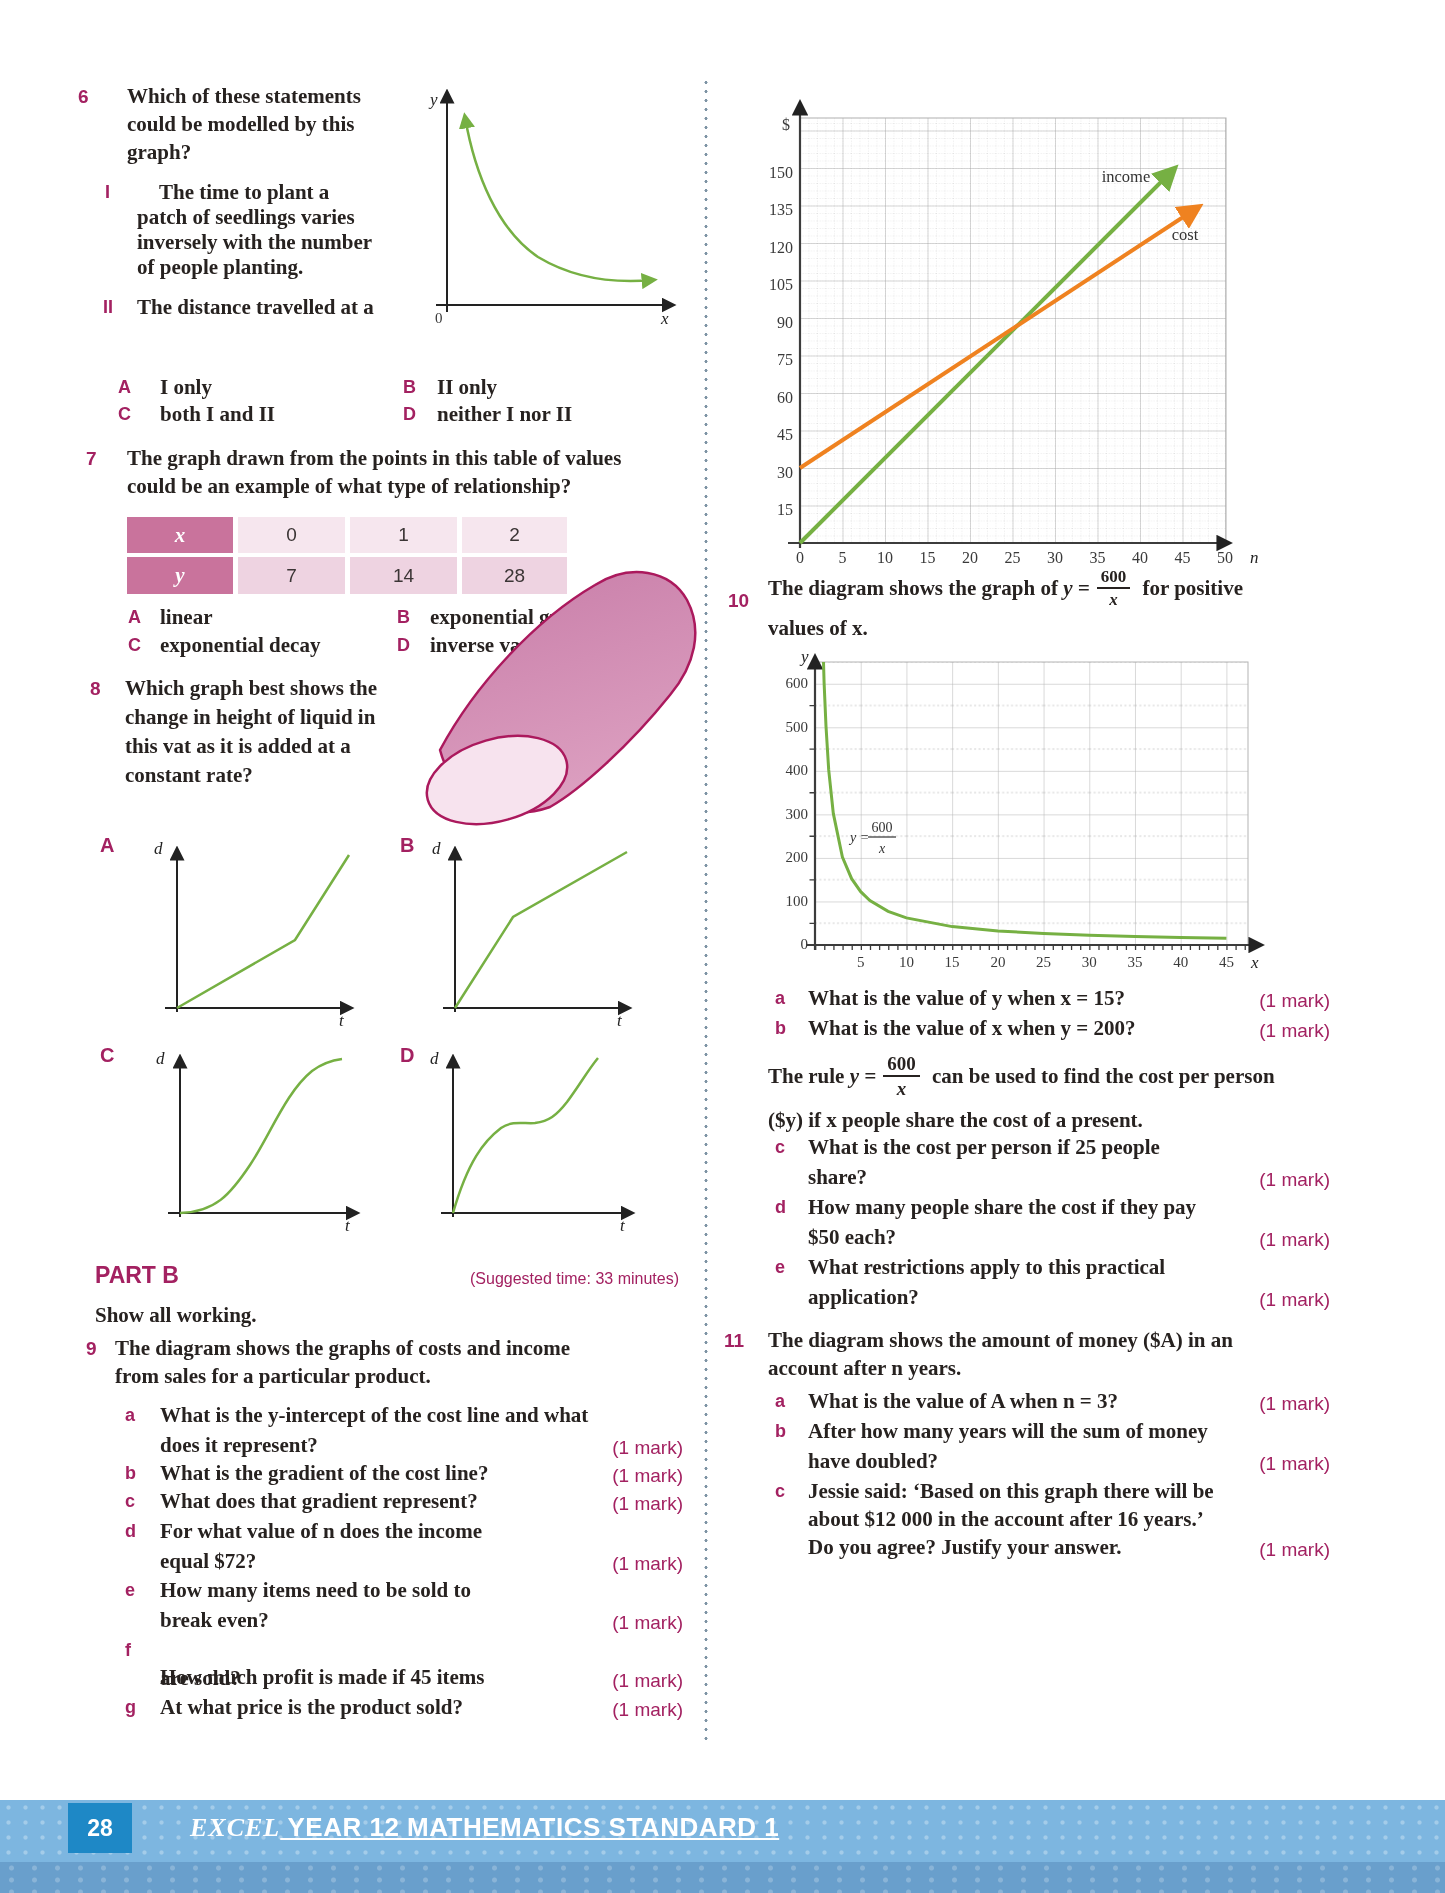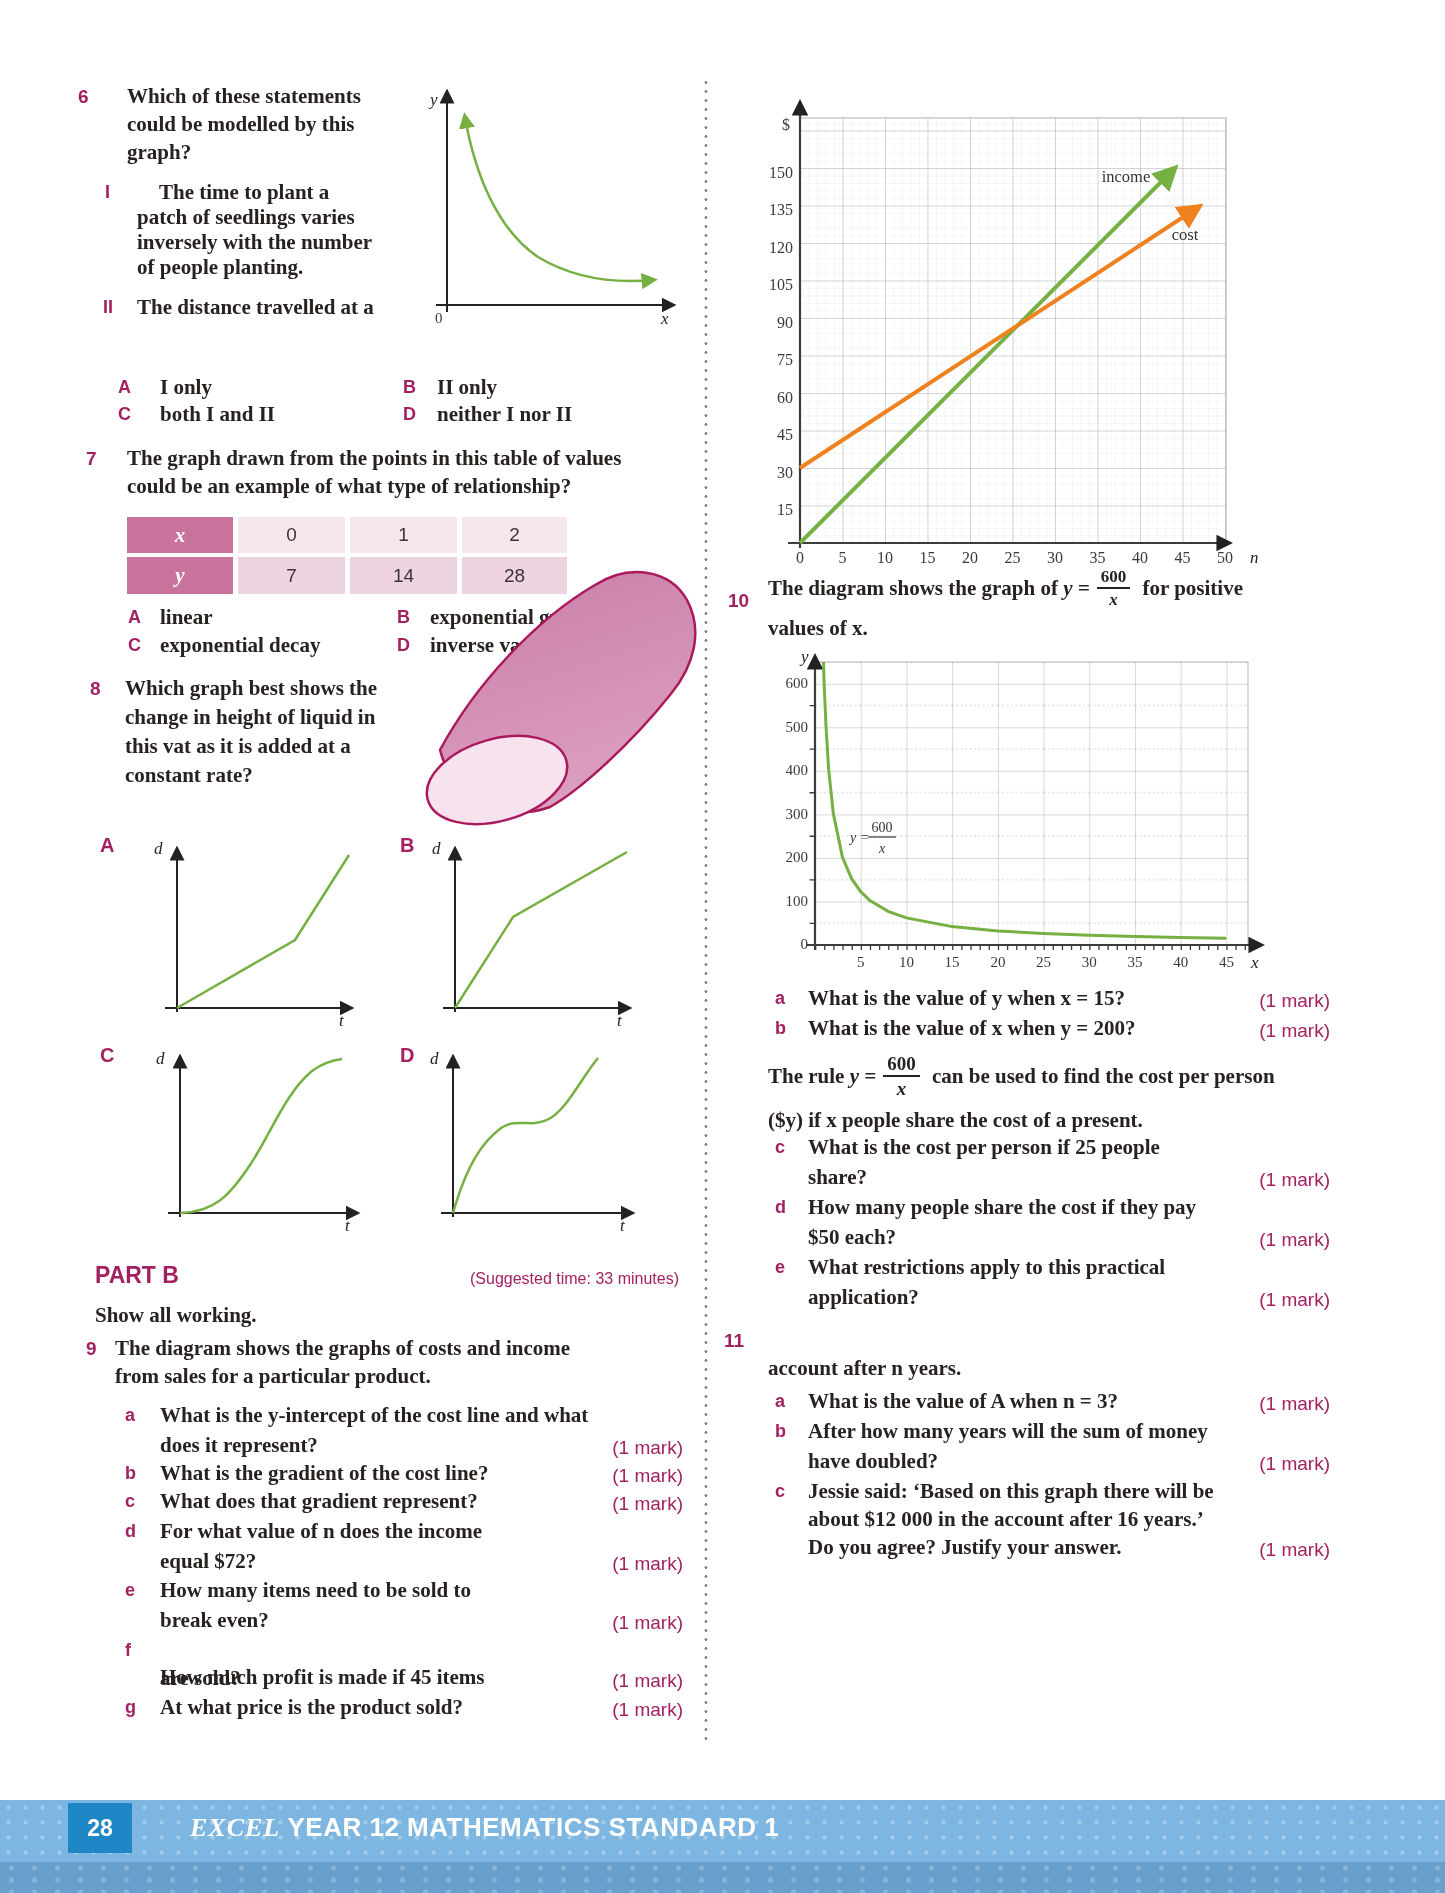--- a/index.html
+++ b/index.html
@@ -36,21 +36,21 @@
   
   #footer{position:absolute;left:0;top:1800px;width:1445px;height:93px;background:#7db6e0;
     background-image:radial-gradient(circle,rgba(255,255,255,.30) 1.6px,rgba(255,255,255,0) 2.6px);
     background-size:17px 15px;}
   #footer .strip{position:absolute;left:0;top:62px;width:1445px;height:31px;background:#699fcc;
     background-image:radial-gradient(circle,rgba(255,255,255,.22) 2px,rgba(255,255,255,0) 3px);background-size:23px 12px;}
   #pagebox{position:absolute;left:68px;top:3px;width:64px;height:50px;background:#1e88c6;color:#fff;
     font-family:"Liberation Sans",sans-serif;font-weight:700;font-size:23px;display:flex;align-items:center;justify-content:center;}
   #ftitle{position:absolute;left:190px;top:12px;color:#fff;font-size:26px;white-space:nowrap;}
   #ftitle .fx{font-family:"Liberation Serif",serif;font-style:italic;font-weight:700;letter-spacing:1px;}
-  #ftitle .fr{font-family:"Liberation Sans",sans-serif;font-weight:700;letter-spacing:.5px;}
+  #ftitle .fr{font-family:"Liberation Sans",sans-serif;font-weight:700;letter-spacing:.5px;text-decoration:underline;}
 </style>
 </head>
 <body>
 
 <div id="page">
 
   <div class="abs qnum" style="left:78px;top:86px;">6</div>
   <div class="abs qline" style="left:127px;top:84px;">Which of these statements</div>
   <div class="abs qline" style="left:127px;top:112px;">could be modelled by this</div>
   <div class="abs qline" style="left:127px;top:140px;">graph?</div>
@@ -316,20 +316,21 @@
   <div class="abs qline" style="left:808px;top:1195px;">How many people share the cost if they pay</div>
   <div class="abs qline" style="left:808px;top:1225px;">$50 each?</div>
   <div class="abs mark" style="left:1210px;top:1229px;width:120px;">(1 mark)</div>
 
   <div class="abs optl" style="left:775px;top:1257px;">e</div>
   <div class="abs qline" style="left:808px;top:1255px;">What restrictions apply to this practical</div>
   <div class="abs qline" style="left:808px;top:1285px;">application?</div>
   <div class="abs mark" style="left:1210px;top:1289px;width:120px;">(1 mark)</div>
 
   <div class="abs qnum" style="left:724px;top:1330px;">11</div>
+  <div class="abs qline" style="left:768px;top:1328px;">The diagram shows the amount of money ($A) in an</div>
   <div class="abs qline" style="left:768px;top:1356px;">account after n years.</div>
 
   <div class="abs optl" style="left:775px;top:1391px;">a</div>
   <div class="abs qline" style="left:808px;top:1389px;">What is the value of A when n = 3?</div>
   <div class="abs mark" style="left:1210px;top:1393px;width:120px;">(1 mark)</div>
 
   <div class="abs optl" style="left:775px;top:1421px;">b</div>
   <div class="abs qline" style="left:808px;top:1419px;">After how many years will the sum of money</div>
   <div class="abs qline" style="left:808px;top:1449px;">have doubled?</div>
   <div class="abs mark" style="left:1210px;top:1453px;width:120px;">(1 mark)</div>

